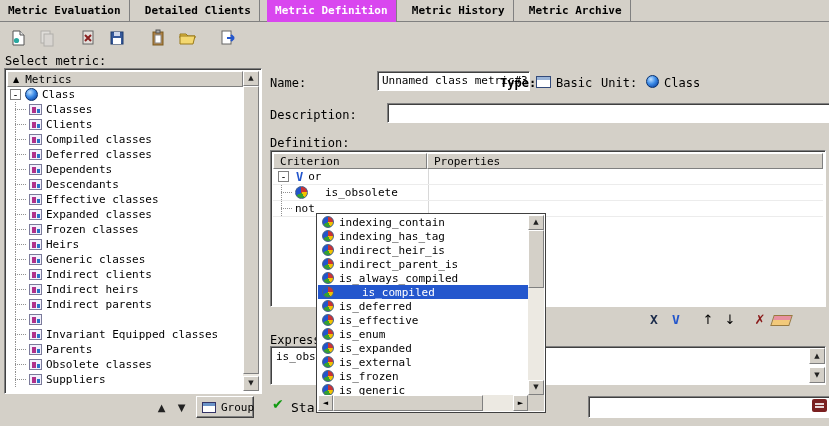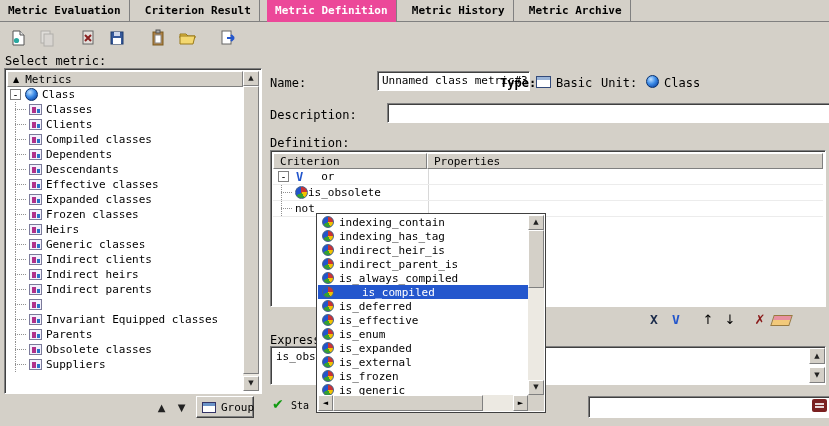--- a/index.html
+++ b/index.html
@@ -6,21 +6,21 @@
   html,body { background:#d4d0c8; }
   .screen { position:relative; width:829px; height:426px; background:#d4d0c8;
     font-family:"DejaVu Sans Mono", monospace; font-size:12px; color:#000; overflow:hidden; }
   .glyph { font-family:"DejaVu Sans", sans-serif; }
 
   
   .tabbar { position:absolute; left:0; top:0; width:829px; height:22px;
     border-bottom:1px solid #808080; white-space:nowrap; }
   .tab { display:inline-block; height:22px; line-height:21px; padding:0 8px;
     font-weight:bold; font-size:11px; border-right:1px solid #808080; cursor:default; }
-  .tab.active { background:#ec4899; color:#fff; }
+  .tab.active { background:#d946ef; color:#fff; }
 
   
   .toolbar { position:absolute; left:6px; top:25px; height:26px; display:flex; align-items:center; gap:5px; }
   .tbtn { width:24px; height:24px; display:flex; align-items:center; justify-content:center; }
   .tbtn.gap { margin-left:12px; }
   .tbtn.disabled { opacity:.45; filter:grayscale(85%); }
 
   
   .sunken { background:#fff; border:1px solid; border-color:#808080 #fff #fff #808080;
     box-shadow: inset 1px 1px 0 #404040; }
@@ -82,21 +82,21 @@
   .mini { position:absolute; top:311px; width:20px; height:18px; text-align:center; line-height:18px; font-size:13px; }
 
   
   .expr-box { position:absolute; left:270px; top:346px; width:556px; height:39px; padding:3px 20px 3px 5px; font-size:11px; }
   .expr-scroll { position:absolute; left:809px; top:348px; width:16px; height:35px; }
   .expr-scroll .sbtn { height:16px; line-height:14px; }
   .expr-scroll .sbtn.down { bottom:0; }
 
   
   .check { position:absolute; left:272px; top:396px; color:#119a11; font-weight:bold; font-size:14px; }
-  .status-txt { position:absolute; left:291px; top:400px; font-size:10px; }
+  .status-txt { position:absolute; left:291px; top:400px; font-size:13px; }
   .comment-icon { position:absolute; left:812px; top:399px; width:15px; height:13px; background:#7a2020; border-radius:2px; }
   .comment-icon::after { content:""; position:absolute; left:3px; top:4px; width:9px; height:2px; background:#e8d8d8; box-shadow:0 3px 0 #e8d8d8; }
 
   
   .popup { position:absolute; left:316px; top:213px; width:230px; height:200px; background:#fff;
     border:1px solid #404040; z-index:50; }
   .popup-list { position:absolute; left:1px; top:1px; right:17px; bottom:17px; overflow:hidden; }
   .popup-item { height:14px; display:flex; align-items:center; gap:5px; padding-left:4px;
     font-size:11px; white-space:nowrap;text-align:center; }
   .popup-item .pie { width:12px; height:12px; }
@@ -114,21 +114,21 @@
   .eraser { position:absolute; left:772px; top:315px; width:19px; height:11px; transform:skewX(-18deg);
     background:linear-gradient(#e890a0 0 45%, #f2c97a 45%); border:1px solid #997a40; }
 </style>
 </head>
 <body>
 
 <div class="screen">
 
   <div class="tabbar">
     <div class="tab">Metric Evaluation</div>
-    <div class="tab">Criterion Result</div>
+    <div class="tab">Detailed Clients</div>
     <div class="tab active">Metric Definition</div>
     <div class="tab">Metric History</div>
     <div class="tab">Metric Archive</div>
   </div>
 
   <div class="toolbar">
     <div class="tbtn">
       <svg width="18" height="18">
           <path d="M4 2h7l4 4v10H4z" fill="#fff" stroke="#555"></path>
           <path d="M11 2v4h4" fill="#e8e8e8" stroke="#555"></path>
@@ -201,20 +201,25 @@
             <span class="metric-icon"></span>
             <span>Clients</span>
           </div>
 
           <div class="tree-row">
             <span class="connector"></span>
             <span class="metric-icon"></span>
             <span>Compiled classes</span>
           </div>
 
+          <div class="tree-row">
+            <span class="connector"></span>
+            <span class="metric-icon"></span>
+            <span>Deferred classes</span>
+          </div>
 
           <div class="tree-row">
             <span class="connector"></span>
             <span class="metric-icon"></span>
             <span>Dependents</span>
           </div>
 
           <div class="tree-row">
             <span class="connector"></span>
             <span class="metric-icon"></span>
@@ -327,26 +332,26 @@
 
   <div class="form-label" style="left:270px; top:136px;">Definition:</div>
   <div class="def-panel sunken">
     <div class="hdr-cell raised" style="left:2px; width:154px;">Criterion</div>
     <div class="hdr-cell raised" style="left:156px; right:2px;">Properties</div>
     <div class="def-body">
       <div class="col-div"></div>
       <div class="def-row" style="top:0;">
         <span class="expander" style="margin-left:5px;">-</span>
         <span class="v-icon" style="margin-left:7px;">V</span>
-        <span style="margin-left:18px;">or</span>
+        <span style="margin-left:5px;">or</span>
       </div>
       <div class="def-row" style="top:16px;">
         <span class="connector"></span>
         <span class="pie"></span>
-        <span style="margin-left:0;">is_obsolete</span>
+        <span style="margin-left:17px;">is_obsolete</span>
       </div>
       <div class="def-row" style="top:32px;">
         <span class="connector"></span>
         <span>not</span>
       </div>
     </div>
   </div>
 
   <div class="mini" style="left:644px; color:#1a2a4a; font-weight:bold;">X</div>
   <div class="mini" style="left:666px; color:#2255cc; font-weight:bold;">V</div>

